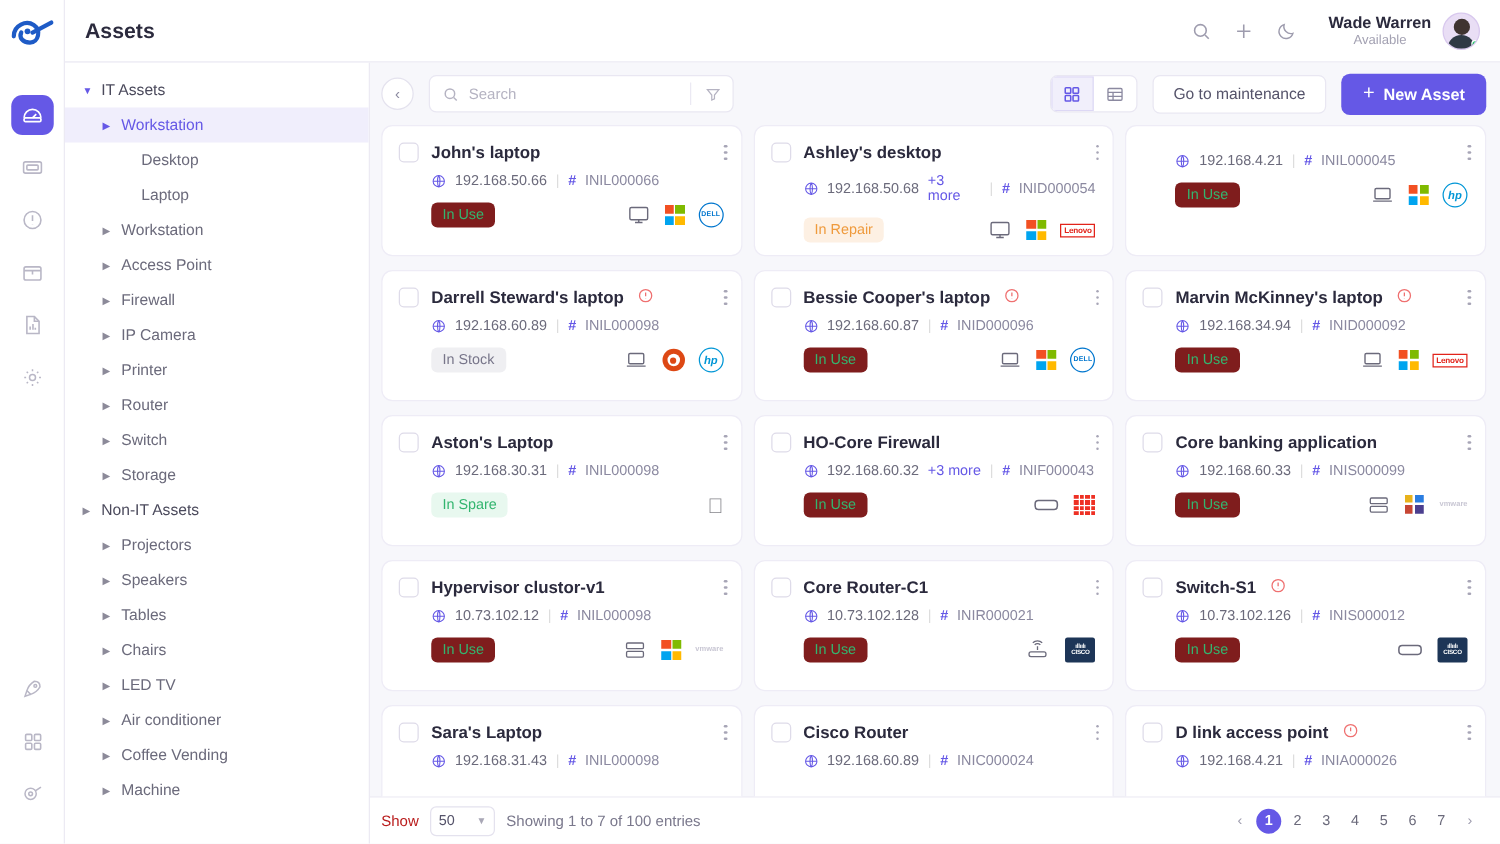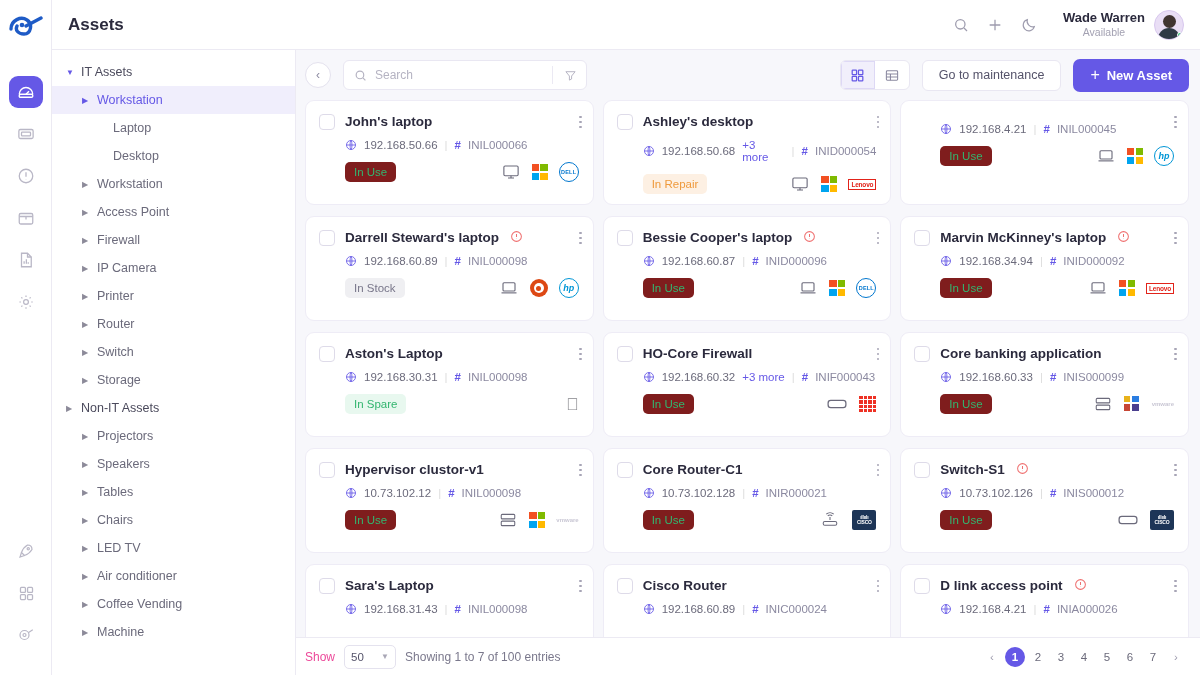--- a/index.html
+++ b/index.html
@@ -169,21 +169,21 @@
   .cisco { width: 24px; height: 20px; background: #1d3557; border-radius: 2px;
            display:flex; align-items:center; justify-content:center; color:#fff;
            font-size: 5px; font-weight: 700; letter-spacing: -.2px; line-height: 1.1; text-align:center; }
   .faded { color: #c9c7d4; font-size: 6px; font-weight: 700; }
 
   
   .footer {
     height: 38px; background: #fff; border-top: 1px solid #eceaf3;
     display: flex; align-items: center; padding: 0 14px 0 9px; gap: 9px;
   }
-  .show-lbl { font-size: 12px; color: #ec4899; }
+  .show-lbl { font-size: 12px; color: #b91c1c; }
   .show-sel {
     width: 52px; height: 24px; border: 1px solid #e4e2ee; border-radius: 5px; background: #fff;
     font-size: 11.5px; color: #55536a; display: flex; align-items: center; justify-content: space-between;
     padding: 0 6px; cursor: pointer;
   }
   .entries { flex: 1; text-align: left; font-size: 12px; color: #7a788c; }
   .pager { display: flex; align-items: center; gap: 3px; }
   .pg {
     min-width: 20px; height: 20px; border-radius: 50%; display: flex; align-items: center;
     justify-content: center; font-size: 11.5px; color: #6b6a7b; cursor: pointer; padding: 0 4px;
@@ -280,25 +280,25 @@
         <div class="cat-row lvl1">
           <span class="tri down">▼</span>
           <span>IT Assets</span>
         </div>
         <div class="cat-row lvl2 sel">
           <span class="tri ">▶</span>
           <span>Workstation</span>
         </div>
         <div class="cat-row lvl3">
           <span class="tri blank">▶</span>
-          <span>Laptop</span>
+          <span>Desktop</span>
         </div>
         <div class="cat-row lvl3">
           <span class="tri blank">▶</span>
-          <span>Desktop</span>
+          <span>Laptop</span>
         </div>
         <div class="cat-row lvl2">
           <span class="tri ">▶</span>
           <span>Workstation</span>
         </div>
         <div class="cat-row lvl2">
           <span class="tri ">▶</span>
           <span>Access Point</span>
         </div>
         <div class="cat-row lvl2">

